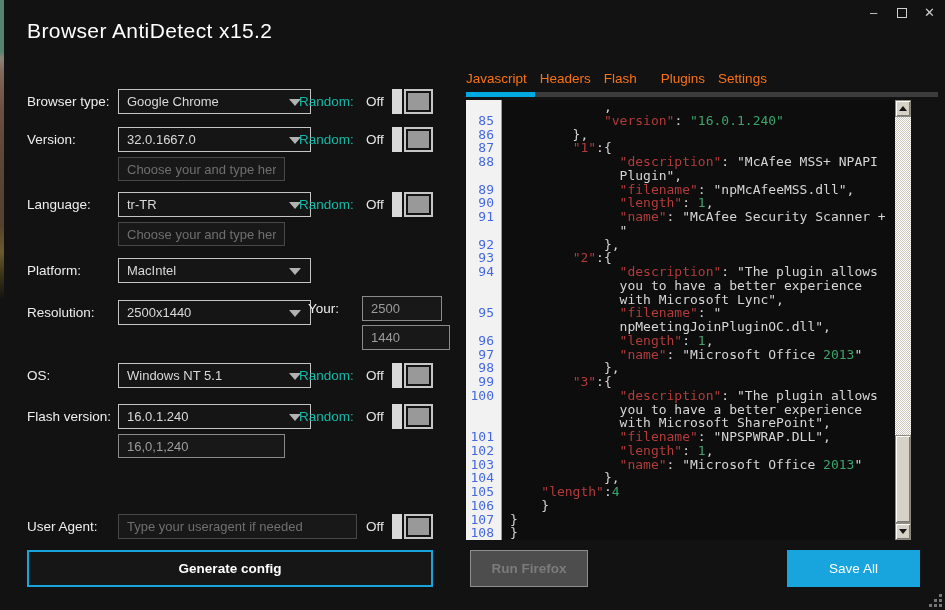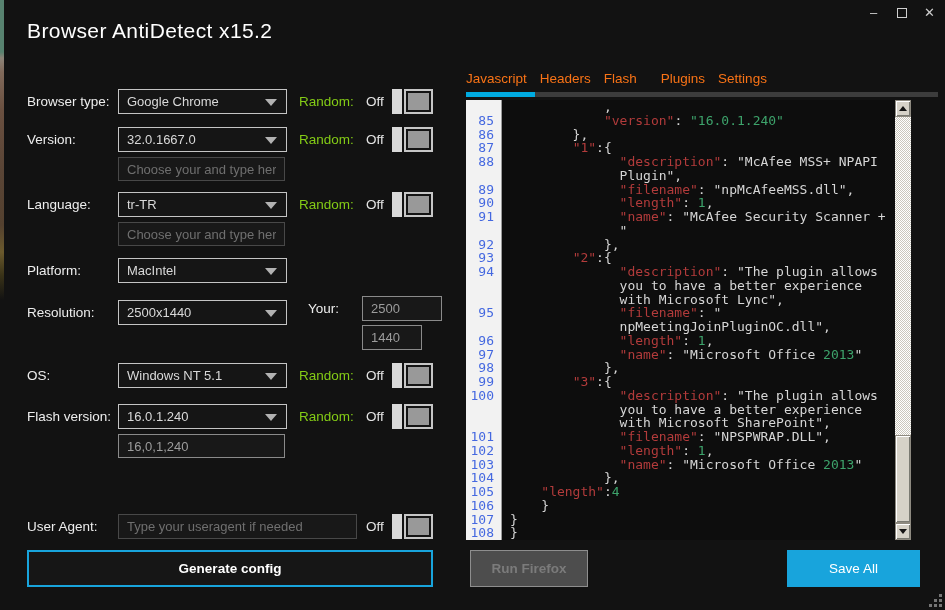--- a/index.html
+++ b/index.html
@@ -11,24 +11,24 @@
       #6a5040 110px,#5a4536 170px,#54412f 225px,#6b5a2d 252px,#3a3318 275px,#121212 300px);}
   
   .title{position:absolute;left:27px;top:19px;font-size:21px;font-weight:400;
          letter-spacing:.4px;color:#ffffff;}
   .win-controls{position:absolute;top:4px;right:8px;display:flex;gap:13px;align-items:center;height:18px;}
   .win-btn{width:15px;height:16px;display:flex;align-items:center;justify-content:center;
            color:#cfcfcf;font-size:13px;line-height:16px;}
   .max-square{width:8px;height:8px;border:1px solid #cfcfcf;display:inline-block;}
   
   .lbl{position:absolute;left:27px;height:25px;line-height:25px;font-size:13.5px;color:#ededed;white-space:nowrap;}
-  .rnd-lbl{position:absolute;left:299px;height:25px;line-height:25px;font-size:13.5px;color:#84cc16;}
+  .rnd-lbl{position:absolute;left:299px;height:25px;line-height:25px;font-size:13.5px;color:#14b8a6;}
   .off-lbl{position:absolute;left:366px;height:25px;line-height:25px;font-size:13.5px;color:#e4e4e4;}
   
-  .dd{position:absolute;left:118px;width:169px;height:25px;box-sizing:border-box;
+  .dd{position:absolute;left:118px;width:193px;height:25px;box-sizing:border-box;
       background:#151515;border:1px solid #c4c4c4;display:flex;align-items:center;
       padding-left:8px;font-size:13px;color:#d9d9d9;cursor:default;}
   .dd-arrow{position:absolute;right:9px;top:9px;width:0;height:0;
       border-left:6px solid transparent;border-right:6px solid transparent;border-top:7px solid #b2b2b2;}
   
   .inp{position:absolute;box-sizing:border-box;background:#181818;font-family:"Liberation Sans",sans-serif;
        font-size:13px;padding:0 8px;outline:none;}
   .inp-dim{border:1px solid #484848;color:#787878;}
   .inp-dim::placeholder{color:#6f6f6f;opacity:1;}
   .inp-gray{border:1px solid #8a8a8a;color:#9c9c9c;}
@@ -137,21 +137,21 @@
     <span class="dd-arrow"></span>
   </div>
 
   <div class="lbl" style="top:300px">Resolution:</div>
   <div class="dd" style="top:300px">
     <span>2500x1440</span>
     <span class="dd-arrow"></span>
   </div>
   <div class="lbl" style="left:308px;top:296px">Your:</div>
   <input class="inp inp-gray" style="left: 362px; top: 296px; width: 80px; height: 25px;" value="2500">
-  <input class="inp inp-gray" style="left: 362px; top: 325px; width: 60px; height: 25px;" value="1440">
+  <input class="inp inp-gray" style="left: 362px; top: 325px; width: 88px; height: 25px;" value="1440">
 
   <div class="lbl" style="top:363px">OS:</div>
   <div class="dd" style="top:363px">
     <span>Windows NT 5.1</span>
     <span class="dd-arrow"></span>
   </div>
   <div class="rnd-lbl" style="top:363px">Random:</div>
   <div class="off-lbl" style="top:363px">Off</div>
   <div class="toggle" style="top:363px">
     <span class="tg-handle"></span>

